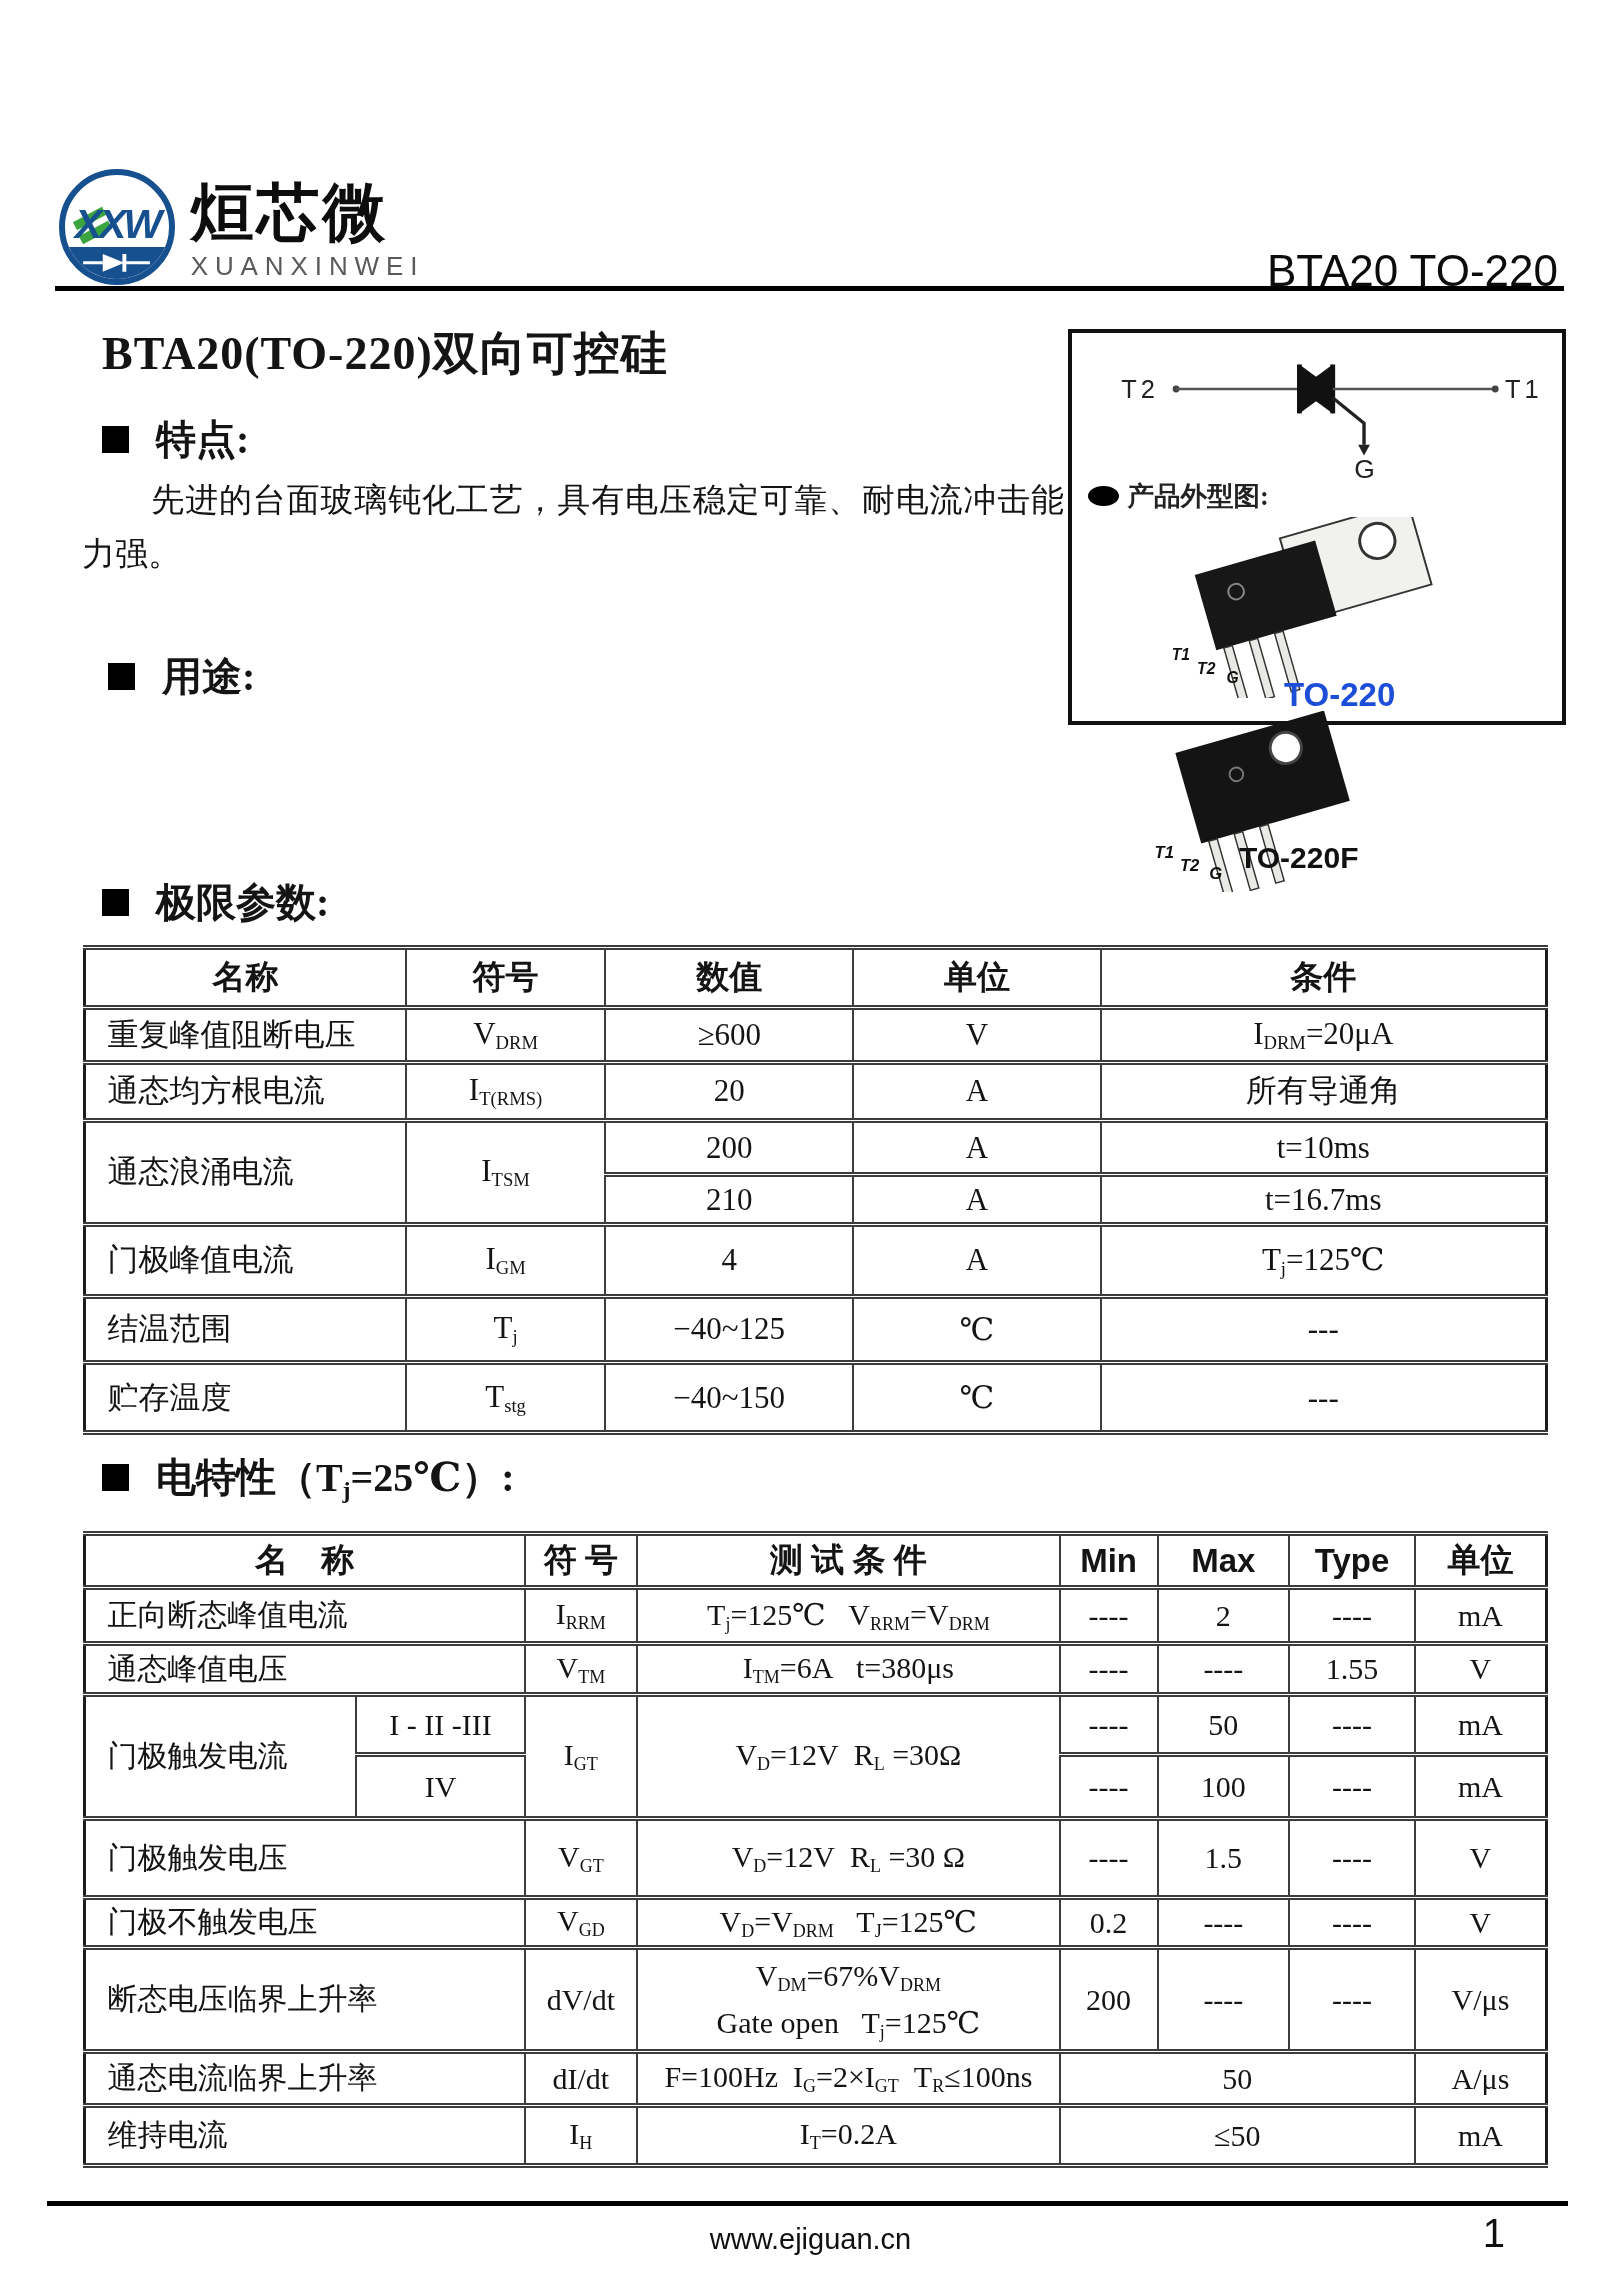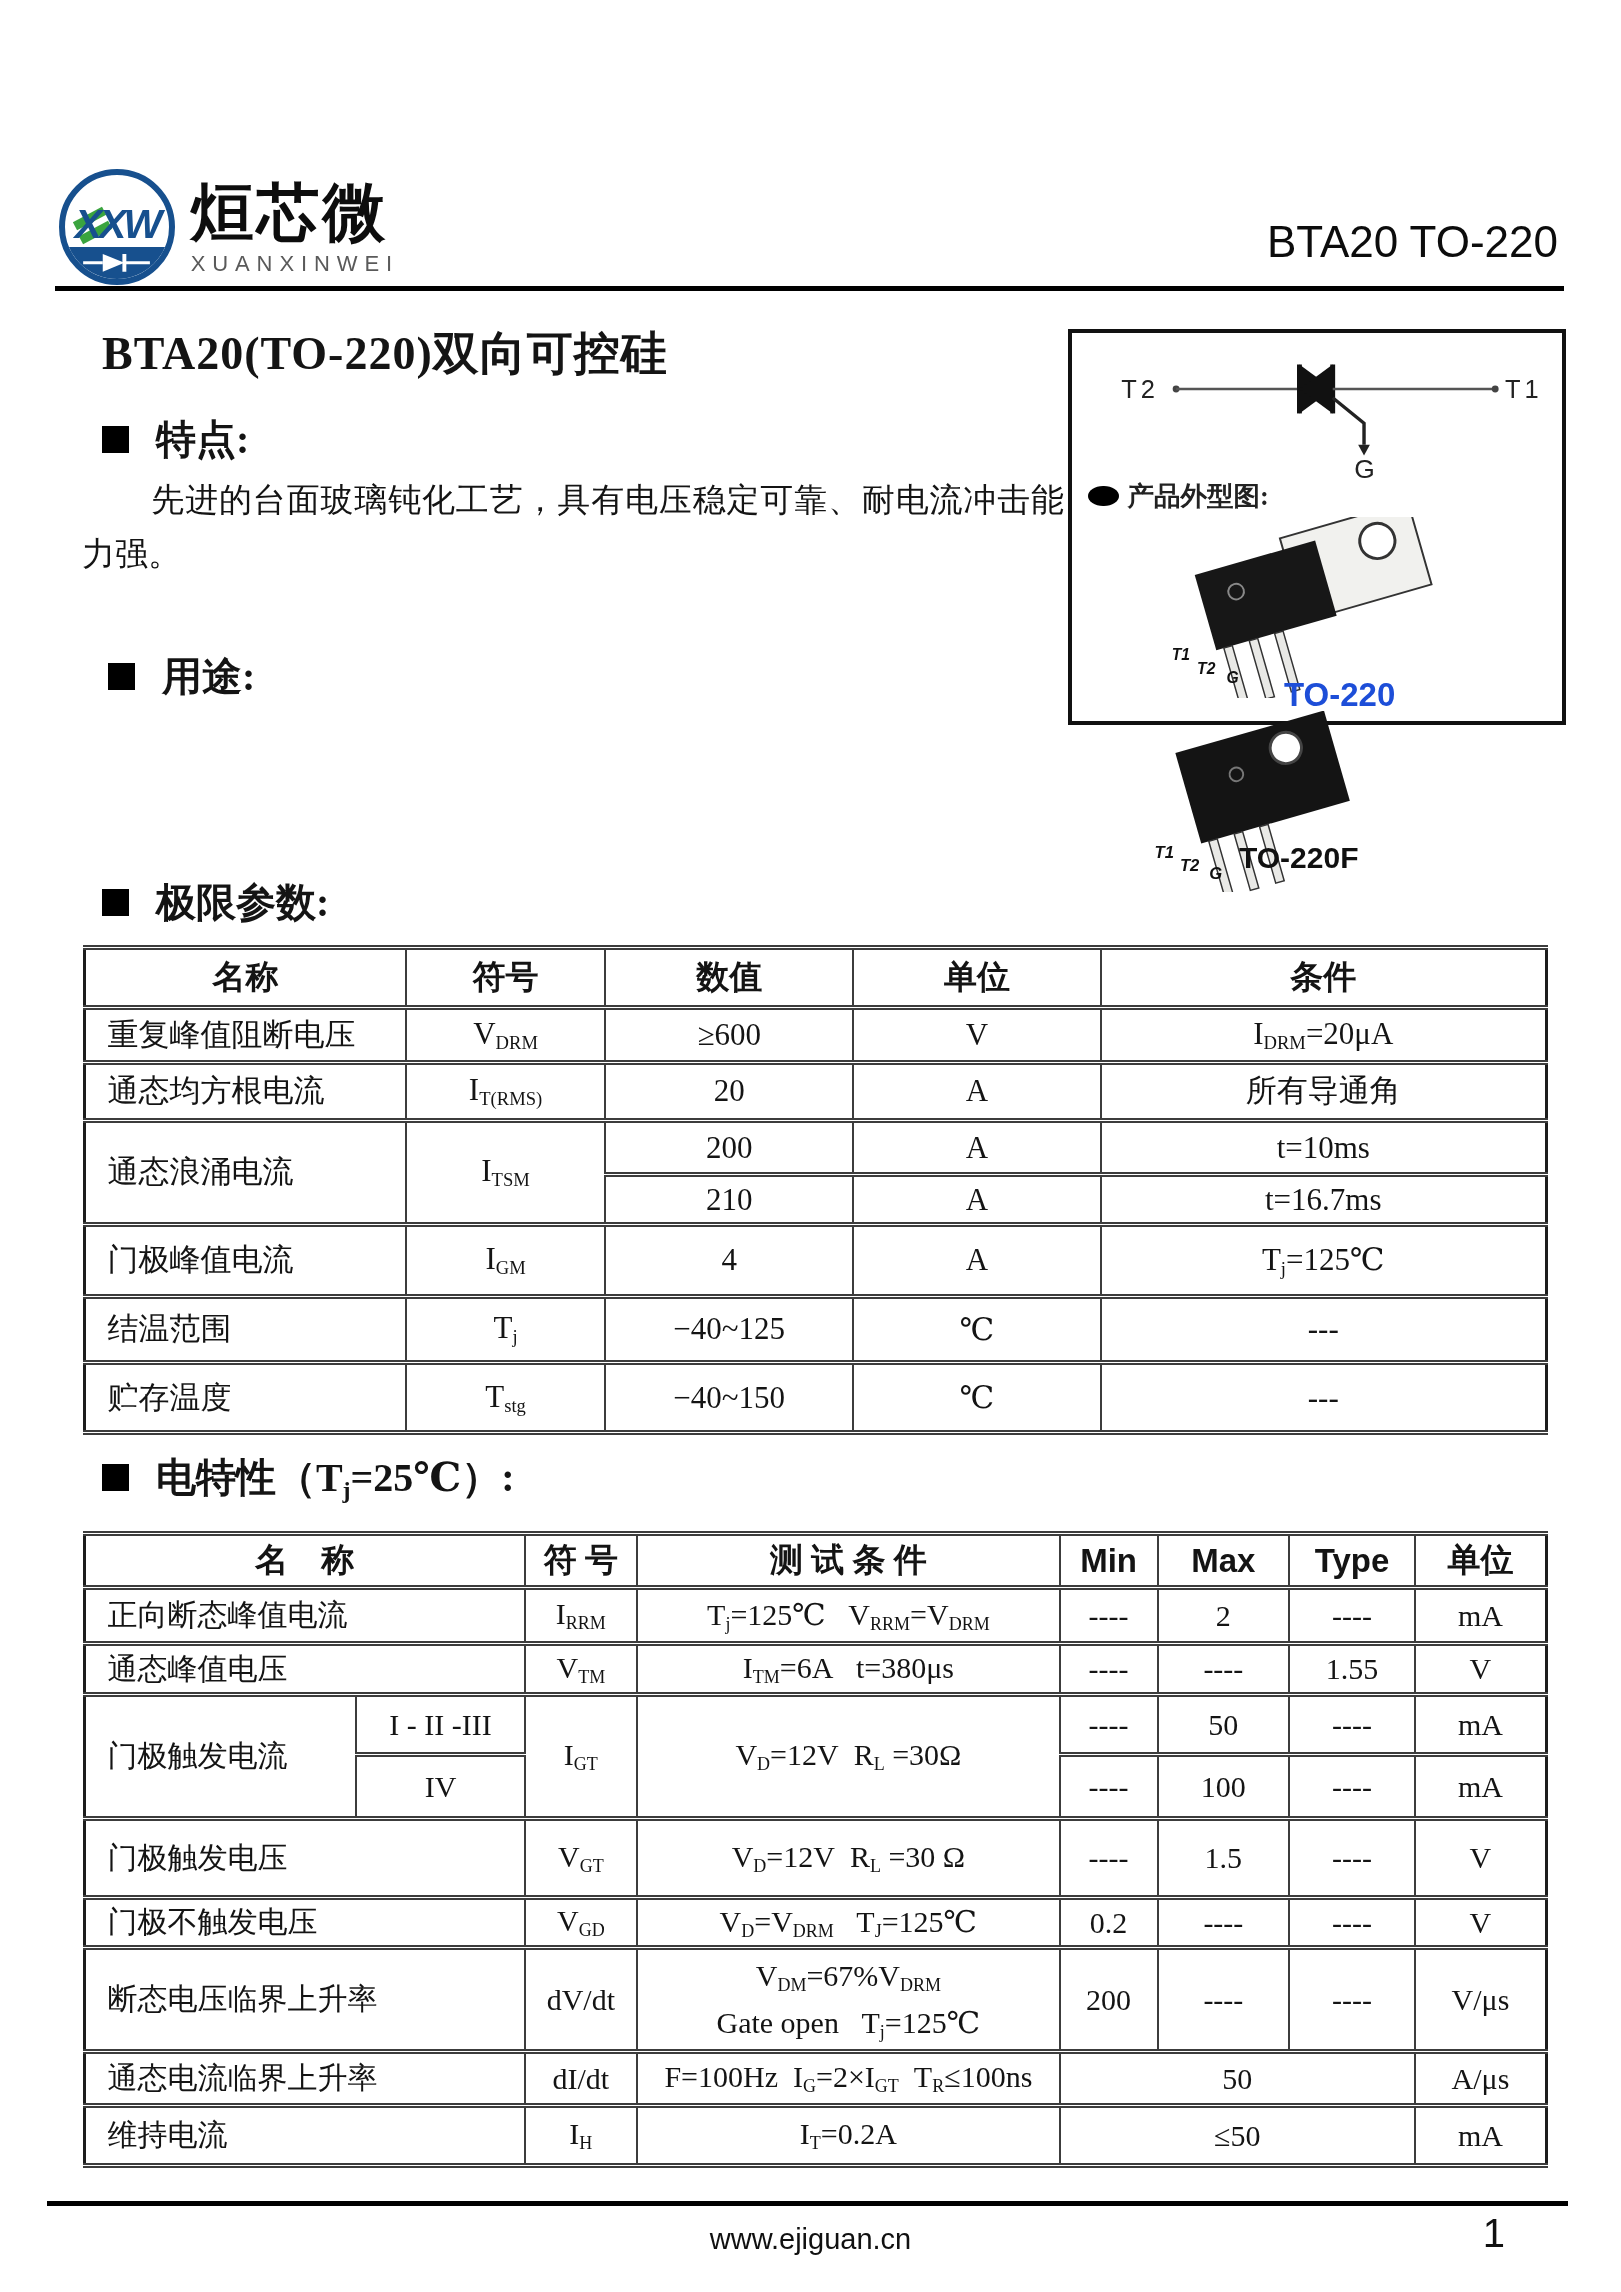--- a/index.html
+++ b/index.html
@@ -20,22 +20,22 @@
   .a1 { left:7.8px; top:39px; } .a2 { left:13.7px; top:53px; }
   .logo-xxw {
     position:absolute; left:0; right:0; top:25.5px; text-align:center;
     font-family:"Liberation Sans","DejaVu Sans",sans-serif; font-style:italic; font-weight:bold;
     font-size:41px; letter-spacing:-2.9px; color:#17508e;
   }
   .logo-band { position:absolute; left:0; right:0; bottom:0; height:32px; background:#17508e; }
   .logo-band svg { display:block; margin:4.9px auto 0; }
   .brand-text { margin-left:15.7px; }
   .brand-cn { font-family:"Liberation Sans","DejaVu Sans",sans-serif; font-weight:bold; font-size:63px; line-height:1; letter-spacing:2.9px; color:#0d0d0d; margin-top:11.8px; }
-  .brand-en { font-family:"Liberation Sans","DejaVu Sans",sans-serif; font-size:22px; letter-spacing:6.9px; color:#5a5a5a; margin-top:6.9px; }
-  .doc-code { position:absolute; right:63px; top:217px; font-family:"Liberation Sans","DejaVu Sans",sans-serif; font-size:44px; color:#0c0c0c; }
+  .brand-en { font-family:"Liberation Sans","DejaVu Sans",sans-serif; font-size:26px; letter-spacing:6.9px; color:#5a5a5a; margin-top:6.9px; }
+  .doc-code { position:absolute; right:63px; top:246px; font-family:"Liberation Sans","DejaVu Sans",sans-serif; font-size:44px; color:#0c0c0c; }
   .top-rule { position:absolute; left:55px; width:1509px; top:286px; height:4.9px; background:#000; }
 
   
   .doc-title { position:absolute; left:102px; top:323px; font-size:46px; font-weight:bold; letter-spacing:1px; }
   .sec { position:absolute; left:102px; display:flex; align-items:center; gap:27.4px; font-size:40px; font-weight:bold; }
   .bullet { width:26.5px; height:26.5px; background:#000; flex:none; }
   .sec-features { top:412px; } .sec-apps { top:649px;padding-left:6px; } .sec-ratings { top:875px; } .sec-elec { top:1450px;text-align:right; }
   .body-par { position:absolute; left:82px; width:982px; font-size:33px; line-height:1.64; text-indent:2.1em; text-align:justify; }
   .features-body { top:473px; }
   .apps-body { top:700px; }

